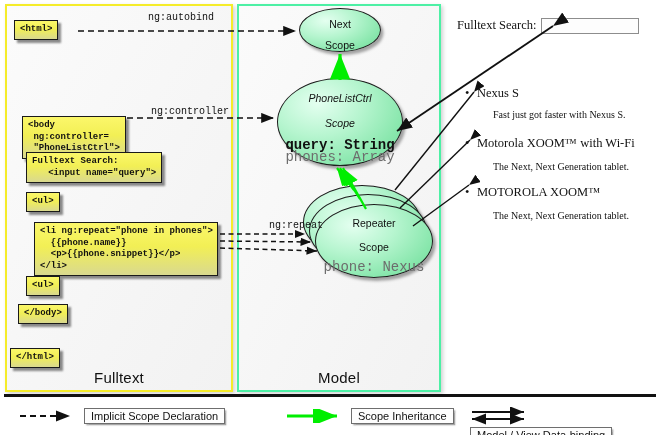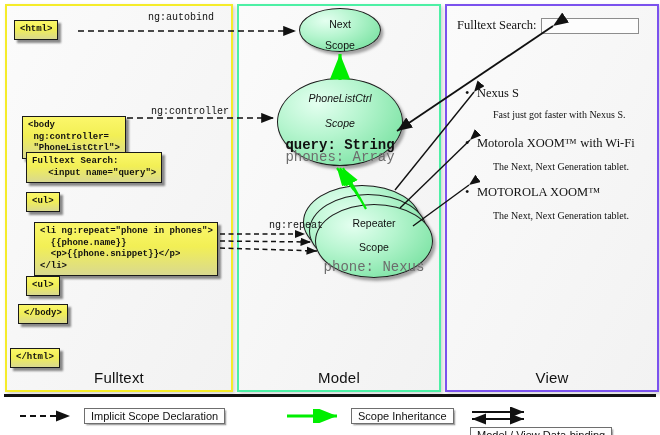--- a/index.html
+++ b/index.html
@@ -255,23 +255,20 @@
   <div class="scope rep" id="scope-rep3"></div>
   <div class="scope rep" id="scope-rep2"></div>
   <div class="scope rep" id="scope-rep1">
     <div class="title">Repeater</div>
     <div class="title">Scope</div>
     <div class="props">
       <div class="prop-dim">phone: Nexus</div>
     </div>
   </div>
 
-  <div class="column" id="col-view">
-    <div class="col-label">View</div>
-  </div>
 
   <div id="view-inner">
     <div class="view-search-row">
       <span>Fulltext Search:</span><input class="view-input" type="text" placeholder="" style="">
     </div>
 
     <div class="view-item" id="vi-0">
       <span class="bullet">•</span>
       <span>Nexus S</span>
     </div>

